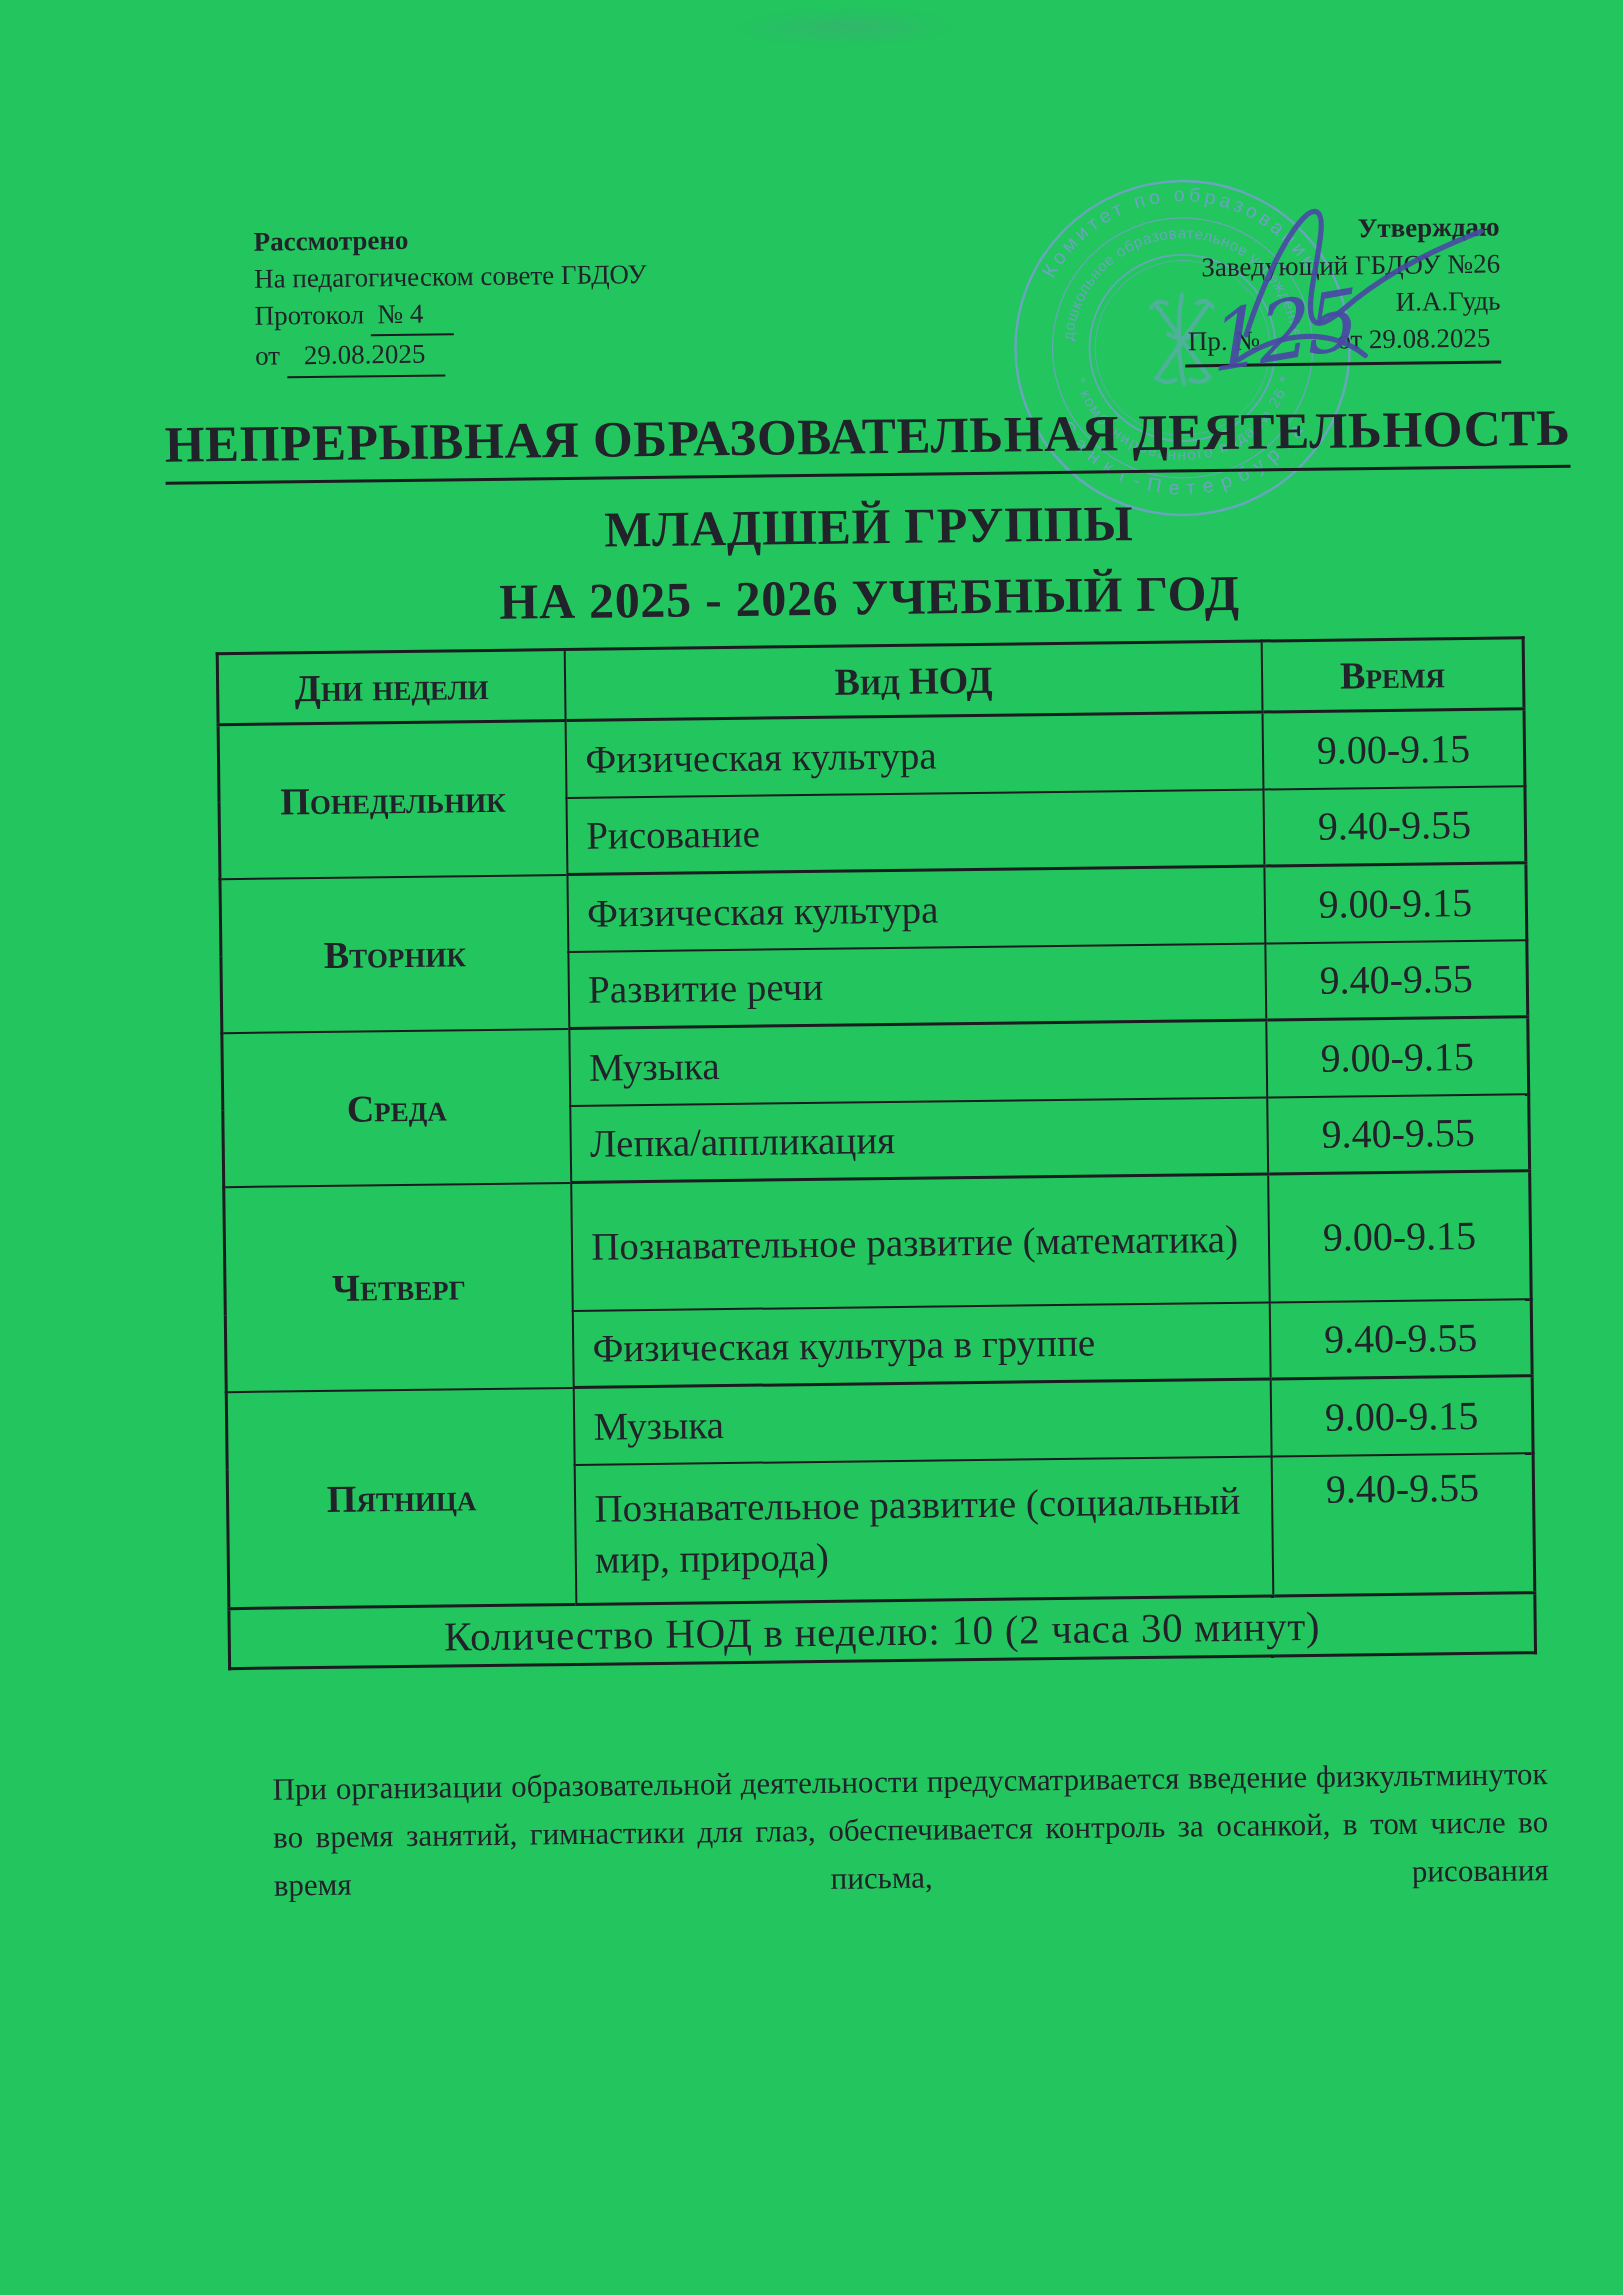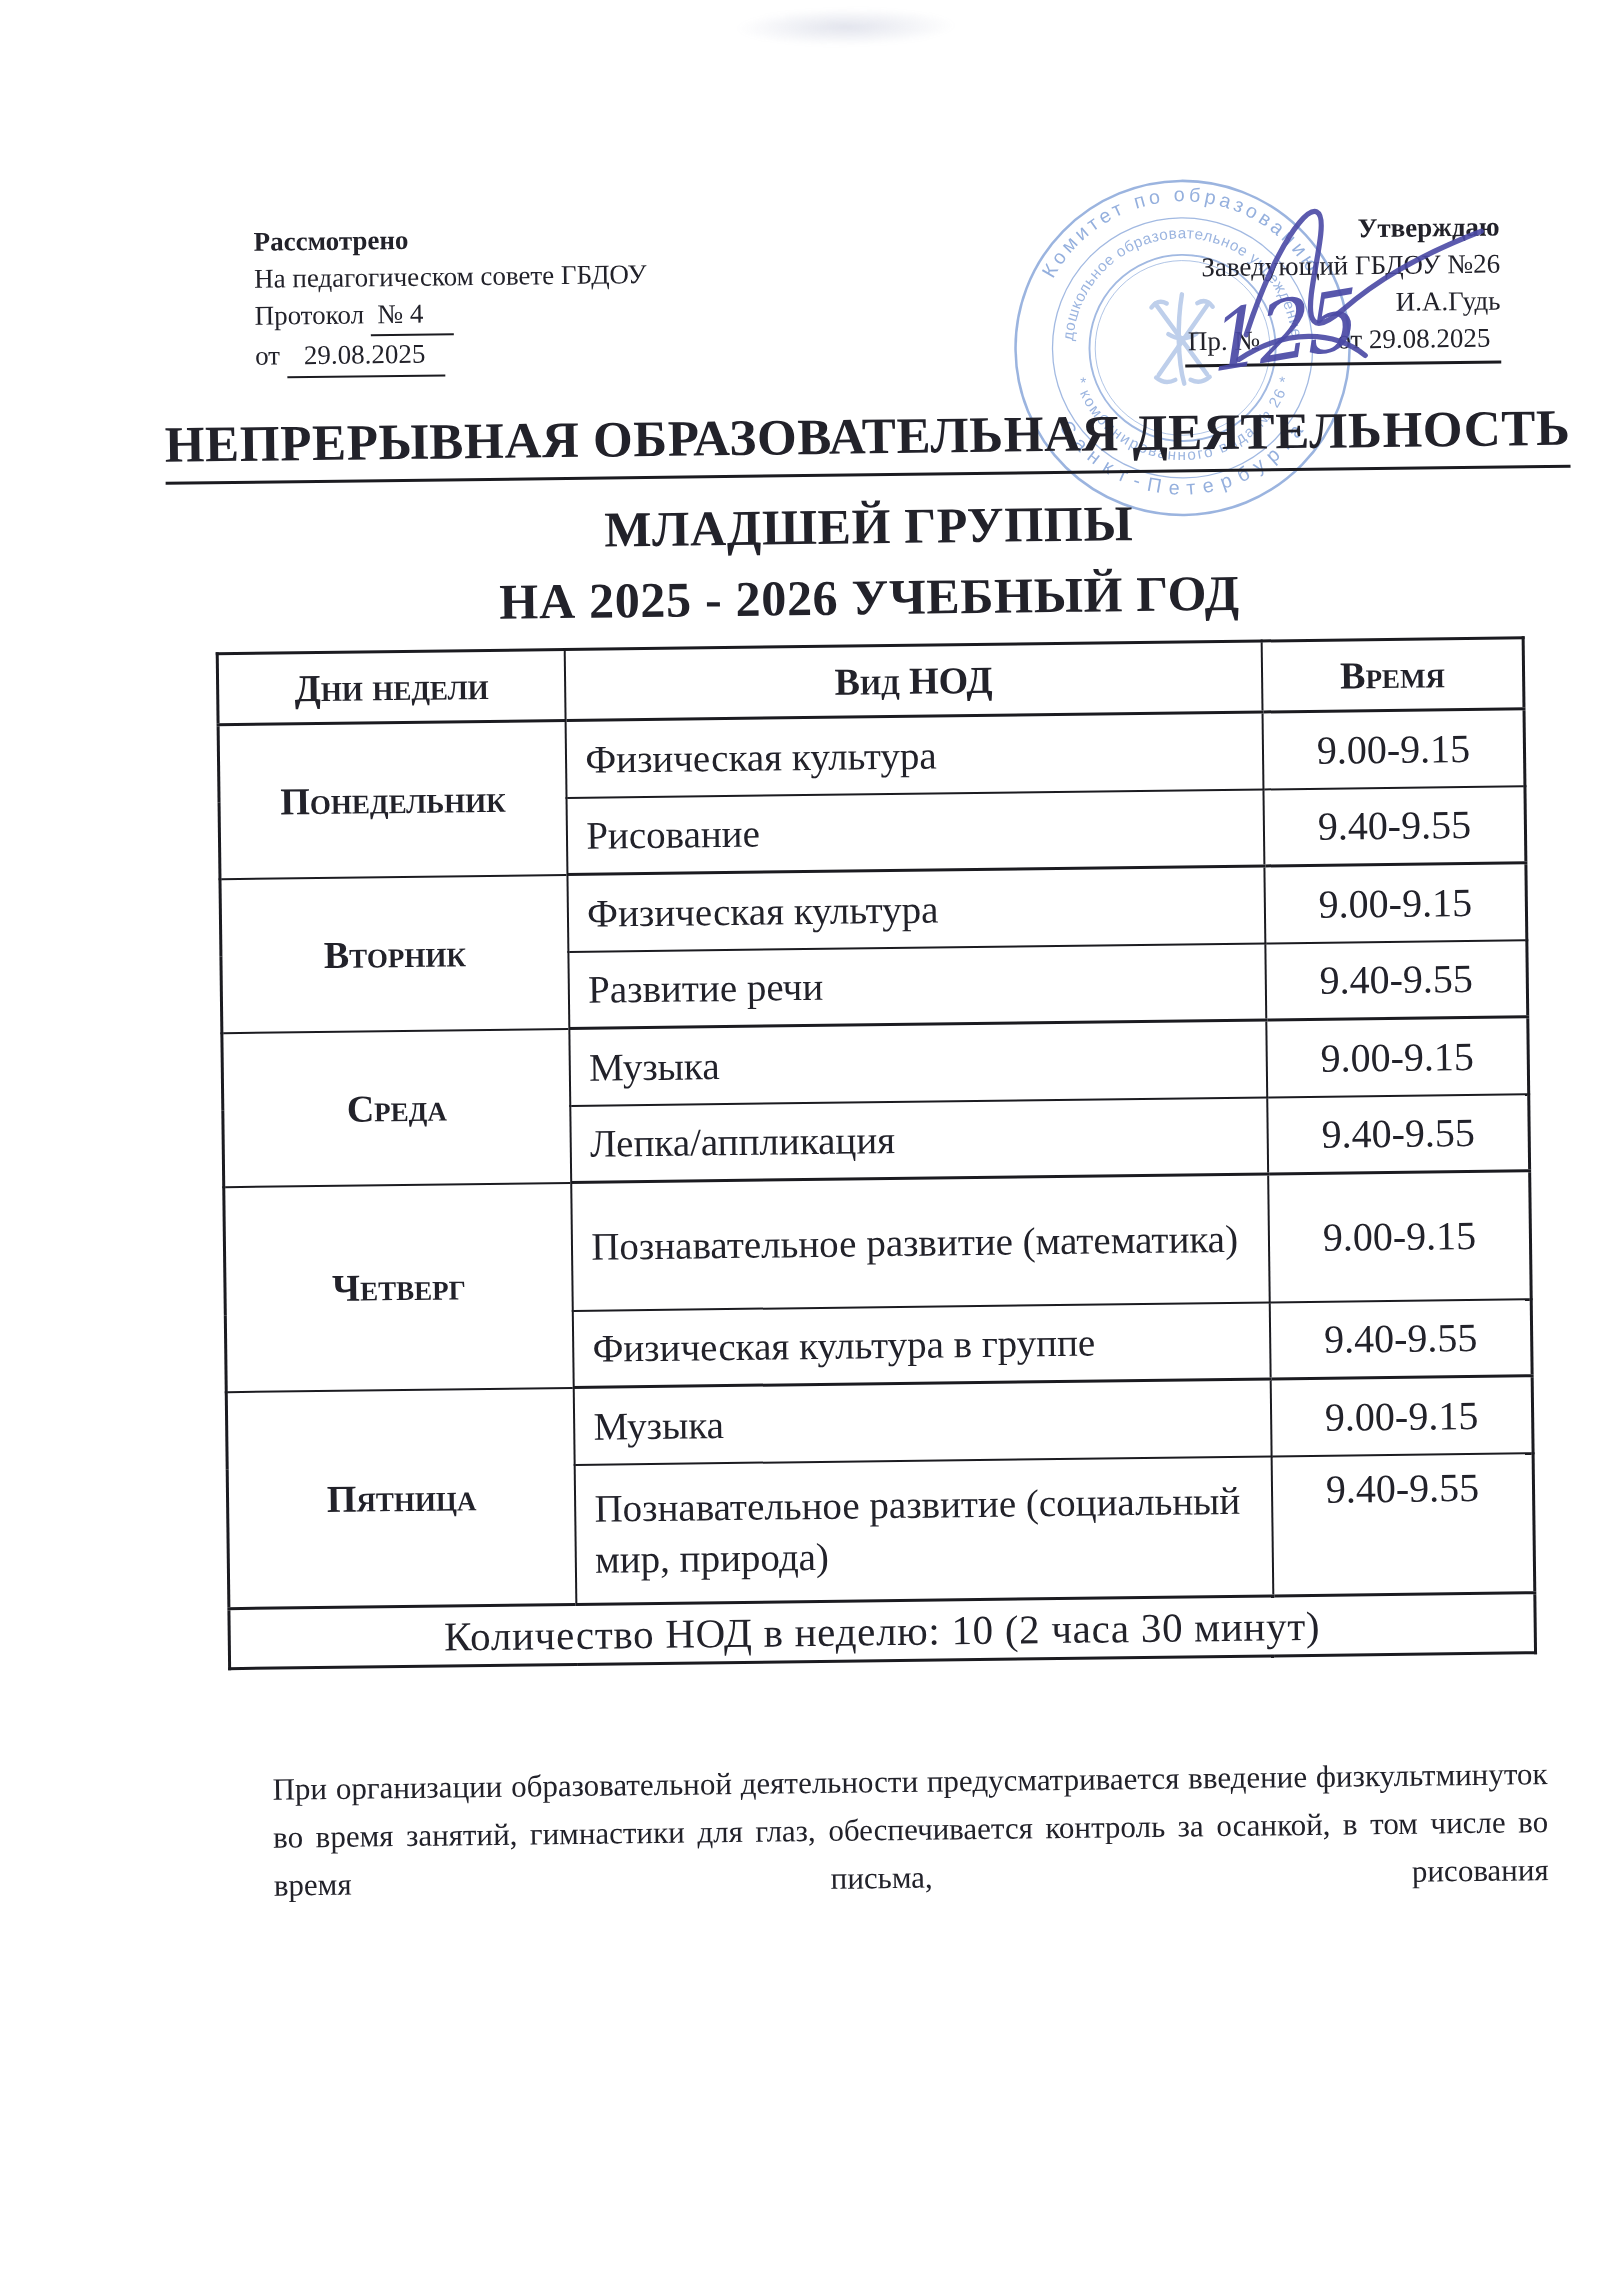--- a/index.html
+++ b/index.html
@@ -7,21 +7,21 @@
     --line:#1b1b20;
     --stamp:#7d9ed6;
     --sig:#4a49a5;
   }
   *{box-sizing:border-box;}
   html,body{margin:0;padding:0;}
   body{background:#e8e8e8;}
   .page{
     position:relative;
     width:1623px;height:2295px;
-    background:#ffffff;
+    background:#22c55e;
     overflow:hidden;
     font-family:"Liberation Serif","DejaVu Serif",serif;
     color:var(--ink);
   }
   .content{
     position:absolute;inset:0;
     transform:rotate(-0.7deg);
     transform-origin:50% 40%;
   }
   

